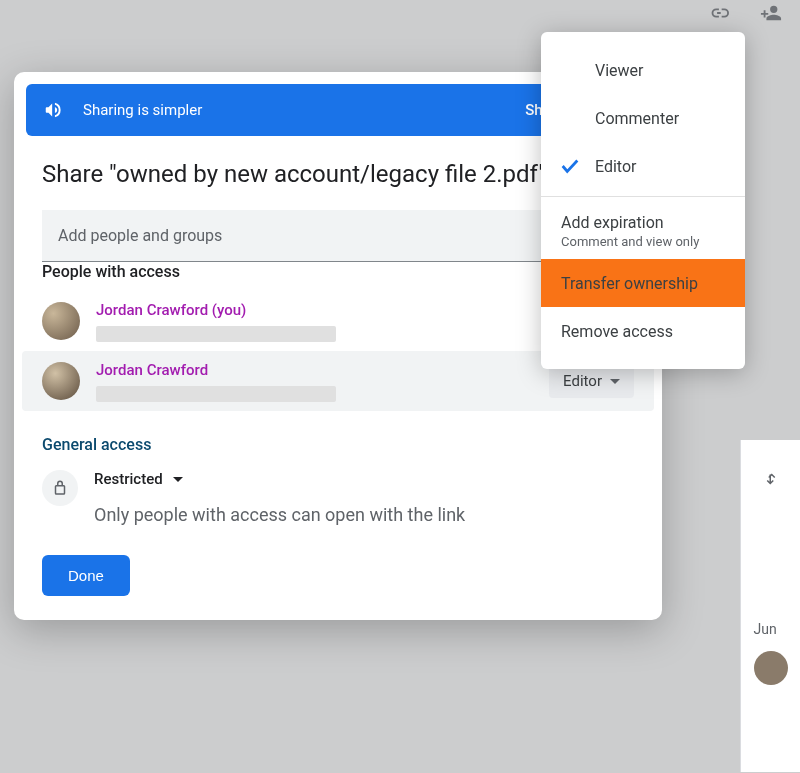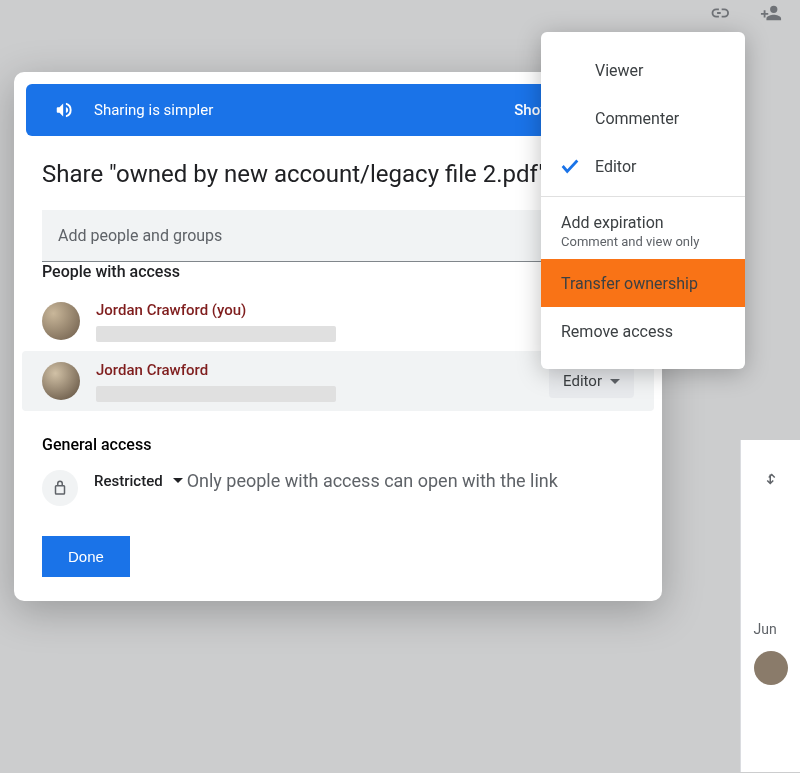--- a/index.html
+++ b/index.html
@@ -43,21 +43,21 @@
     overflow: hidden;
   }
 
   .banner {
     margin: 12px 12px 0 12px;
     background: #1a73e8;
     color: #fff;
     border-radius: 6px;
     height: 52px;
     display: flex; align-items: center;
-    padding: 0 28px;
+    padding: 0 17px;
     font-size: 15px;
   }
   .banner .bullhorn { width: 22px; height: 22px; margin-right: 18px; flex: none; }
   .banner .bullhorn svg { width: 22px; height: 22px; fill:#fff; }
   .banner .msg { flex: none; }
   .banner .spacer { flex: 1; }
   .banner .cta { font-weight: 500; }
 
   .dlg-title {
     font-size: 24px;
@@ -91,67 +91,67 @@
     height: 60px;
     padding: 0 28px;
     gap: 16px;
   }
   .person-row.highlight { background: #f1f3f4; border-radius: 4px; margin: 0 8px; padding: 0 20px; }
   .avatar {
     width: 38px; height: 38px; border-radius: 50%; flex: none;
     background: radial-gradient(circle at 30% 30%, #c9b79a, #6b5a48);
   }
   .person-text { flex: 1; min-width: 0; }
-  .person-name { font-size: 15px; color: #7f1d1d; font-weight: 500; line-height: 1.3; }
+  .person-name { font-size: 15px; color: #a21caf; font-weight: 500; line-height: 1.3; }
   .person-email {
     width: 240px; height: 16px; margin-top: 6px;
     background: #e0e0e0; border-radius: 2px;
   }
   .role-chip {
     display: flex; align-items: center; gap: 8px;
     background: #e8eaed;
     padding: 8px 14px;
     border-radius: 4px;
     font-size: 15px; color: #3c4043;
     cursor: pointer;
   }
   .role-chip .tri { width: 0; height: 0; border-left: 5px solid transparent; border-right: 5px solid transparent; border-top: 5px solid #5f6368; }
 
   .general-access { margin-top: 24px; }
-  .ga-label { font-size: 16px; color: #000000; font-weight: 500; padding: 0 28px; }
+  .ga-label { font-size: 16px; color: #0c4a6e; font-weight: 500; padding: 0 28px; }
   .ga-row {
     display: flex; align-items: flex-start;
     padding: 16px 28px 0 28px; gap: 16px;
   }
   .lock-badge {
     width: 36px; height: 36px; border-radius: 50%;
     background: #f1f3f4; display: flex; align-items: center; justify-content: center;
     flex: none;
   }
   .lock-badge svg { width: 18px; height: 18px; fill: #5f6368; }
-  .ga-text { display: flex; flex-direction: row; gap: 4px; }
+  .ga-text { display: flex; flex-direction: column; gap: 16px; }
   .ga-head { display: flex; align-items: center; gap: 10px; font-size: 15px; font-weight: 500; color: #202124; }
   .ga-head .tri { width: 0; height: 0; border-left: 5px solid transparent; border-right: 5px solid transparent; border-top: 5px solid #202124; }
   .ga-sub { font-size: 18px; color: #5f6368; }
 
   .footer {
     display: flex; align-items: center; justify-content: space-between;
     padding: 0 28px; margin-top: 30px;
   }
   .copy-link {
     display: flex; align-items: center; gap: 10px;
     border: 1px solid #dadce0; border-radius: 6px;
     padding: 10px 18px;
     color: #1a73e8; font-size: 15px; font-weight: 500;
     cursor: pointer; background: #fff;
   }
   .copy-link svg { width: 18px; height: 18px; fill: #1a73e8; }
   .done-btn {
     background: #1a73e8; color: #fff;
-    border: none; border-radius: 0;
+    border: none; border-radius: 6px;
     padding: 12px 26px;
     font-size: 15px; font-weight: 500;
     cursor: pointer;
   }
 
   
   .role-menu {
     position: absolute;
     left: 541px; top: 32px;
     width: 204px;

